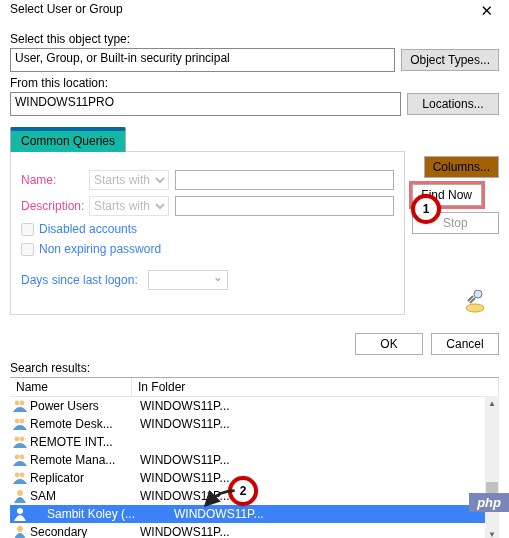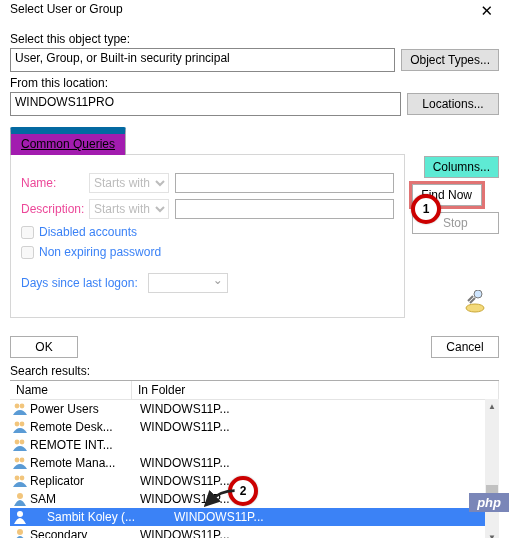--- a/index.html
+++ b/index.html
@@ -11,21 +11,21 @@
 
 .content { padding: 2px 10px 0 10px; }
 .label { color: #000; font-size: 12px; margin-top: 4px; margin-bottom: 2px; display: block; }
 
 .row { display: flex; align-items: center; gap: 6px; }
 .input-box { border: 1px solid #888; background: #fff; height: 24px; padding: 2px 4px; font-size: 12px; color: #000; flex: 1; }
 .input-box.ro { background: #fff; }
 .btn { border: 1px solid #adadad; background: #e1e1e1; height: 22px; padding: 1px 8px; font-size: 12px; color: #000; min-width: 92px; text-align: center; line-height: 18px; }
 
 .tabstrip { margin-top: 10px; }
-.tab { display: inline-block; border-top: 7px solid #0369a1; border-left: 1px solid #adadad; border-right: 1px solid #adadad; background: #a21caf; padding: 3px 10px 4px; position: relative; top: 1px; z-index: 2; border-radius: 2px 2px 0 0; text-decoration: underline; }
+.tab { display: inline-block; border-top: 4px solid #0369a1; border-left: 1px solid #adadad; border-right: 1px solid #adadad; background: #14b8a6; padding: 3px 10px 4px; position: relative; top: 1px; z-index: 2; border-radius: 2px 2px 0 0; }
 .queries-panel { border: 1px solid #d6d6d6; padding: 12px 10px 18px 10px; position: relative; }
 
 .query-row { display: flex; align-items: center; margin: 6px 0; }
 .query-row .ql { width: 68px; color: #ec4899; }
 .query-row .sel { width: 80px; height: 20px; border: 1px solid #d6d6d6; color: #a0a0a0; font-size: 12px; background: #fff; }
 .query-row .txt { flex: 1; height: 20px; border: 1px solid #adadad; margin-left: 6px; background: #fff; }
 
 .check-row { display: flex; align-items: center; margin: 6px 0; color: #a0a0a0; }
 .check-row input { margin-right: 5px; }
 .disabled-label { color: #3b82f6; }
@@ -35,21 +35,21 @@
 
 .right-col { position: absolute; right: 10px; top: 156px; display: flex; flex-direction: column; gap: 6px; }
 .right-col .btn { min-width: 70px; }
 
 .find-btn-wrap { position: relative; }
 .callout { position: absolute; width: 30px; height: 30px; border: 4px solid #c00; border-radius: 50%; background: #fff; color: #000; font-weight: bold; font-size: 14px; display: flex; align-items: center; justify-content: center; box-shadow: 0 0 2px rgba(0,0,0,0.3); }
 
 .mag-icon { position: absolute; right: 14px; top: 290px; width: 30px; height: 24px; }
 .mag-icon svg { width: 30px; height: 24px; }
 
-.okcancel { display: flex; justify-content: space-between; gap: 16px; margin: 18px 0 6px 0; }
+.okcancel { display: flex; justify-content: flex-end; gap: 8px; margin: 18px 0 6px 0; }
 .okcancel .btn { min-width: 68px; background: #fff; }
 
 .sr-label { margin-top: 2px; }
 
 .list { border-top: 1px solid #adadad; margin-top: 2px; position: relative; }
 .list-head { display: flex; background: #fff; border-bottom: 1px solid #e4e4e4; }
 .list-head > div { padding: 2px 6px; border-right: 1px solid #e4e4e4; color: #000; }
 .col-name { width: 122px; }
 .col-folder { flex: 1; }
 
@@ -232,21 +232,21 @@
     <div class="scrollbar">
       <div class="arr up">▲</div>
       <div class="thumb"></div>
       <div class="arr dn">▼</div>
     </div>
   </div>
 
 </div>
 
 <div class="right-col">
-  <button class="btn" style="background:#5eead4;margin-left:12px;">Columns...</button>
+  <button class="btn" style="background:#a16207;margin-left:12px;">Columns...</button>
   <div class="find-btn-wrap">
     <button class="btn" style="background:#fff;box-shadow:0 0 0 3px rgba(200,0,0,.55);">Find Now</button>
   </div>
   <button class="btn" style="background:#fff;color:#999;">Stop</button>
 </div>
 
 <div class="callout" style="left:411px; top:194px;">
   <span>1</span>
 </div>
 

